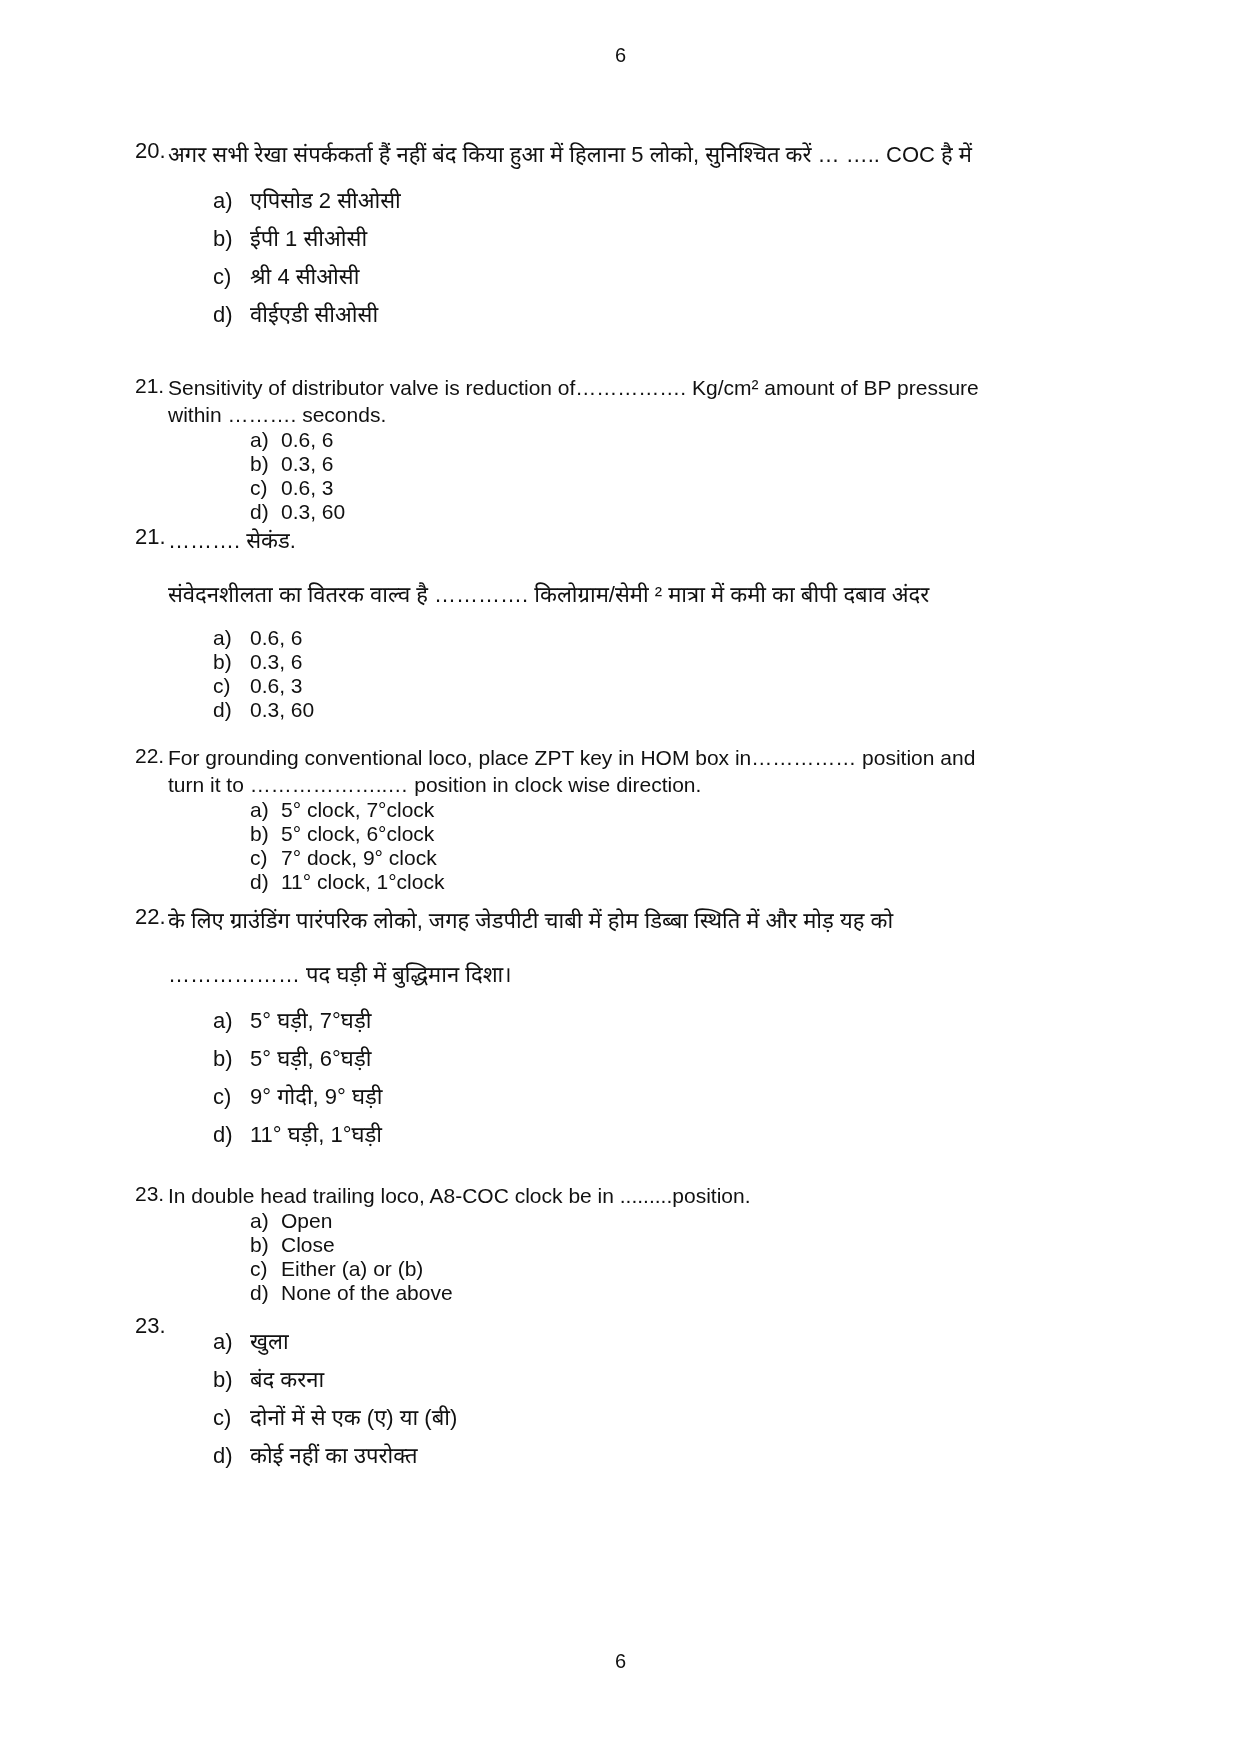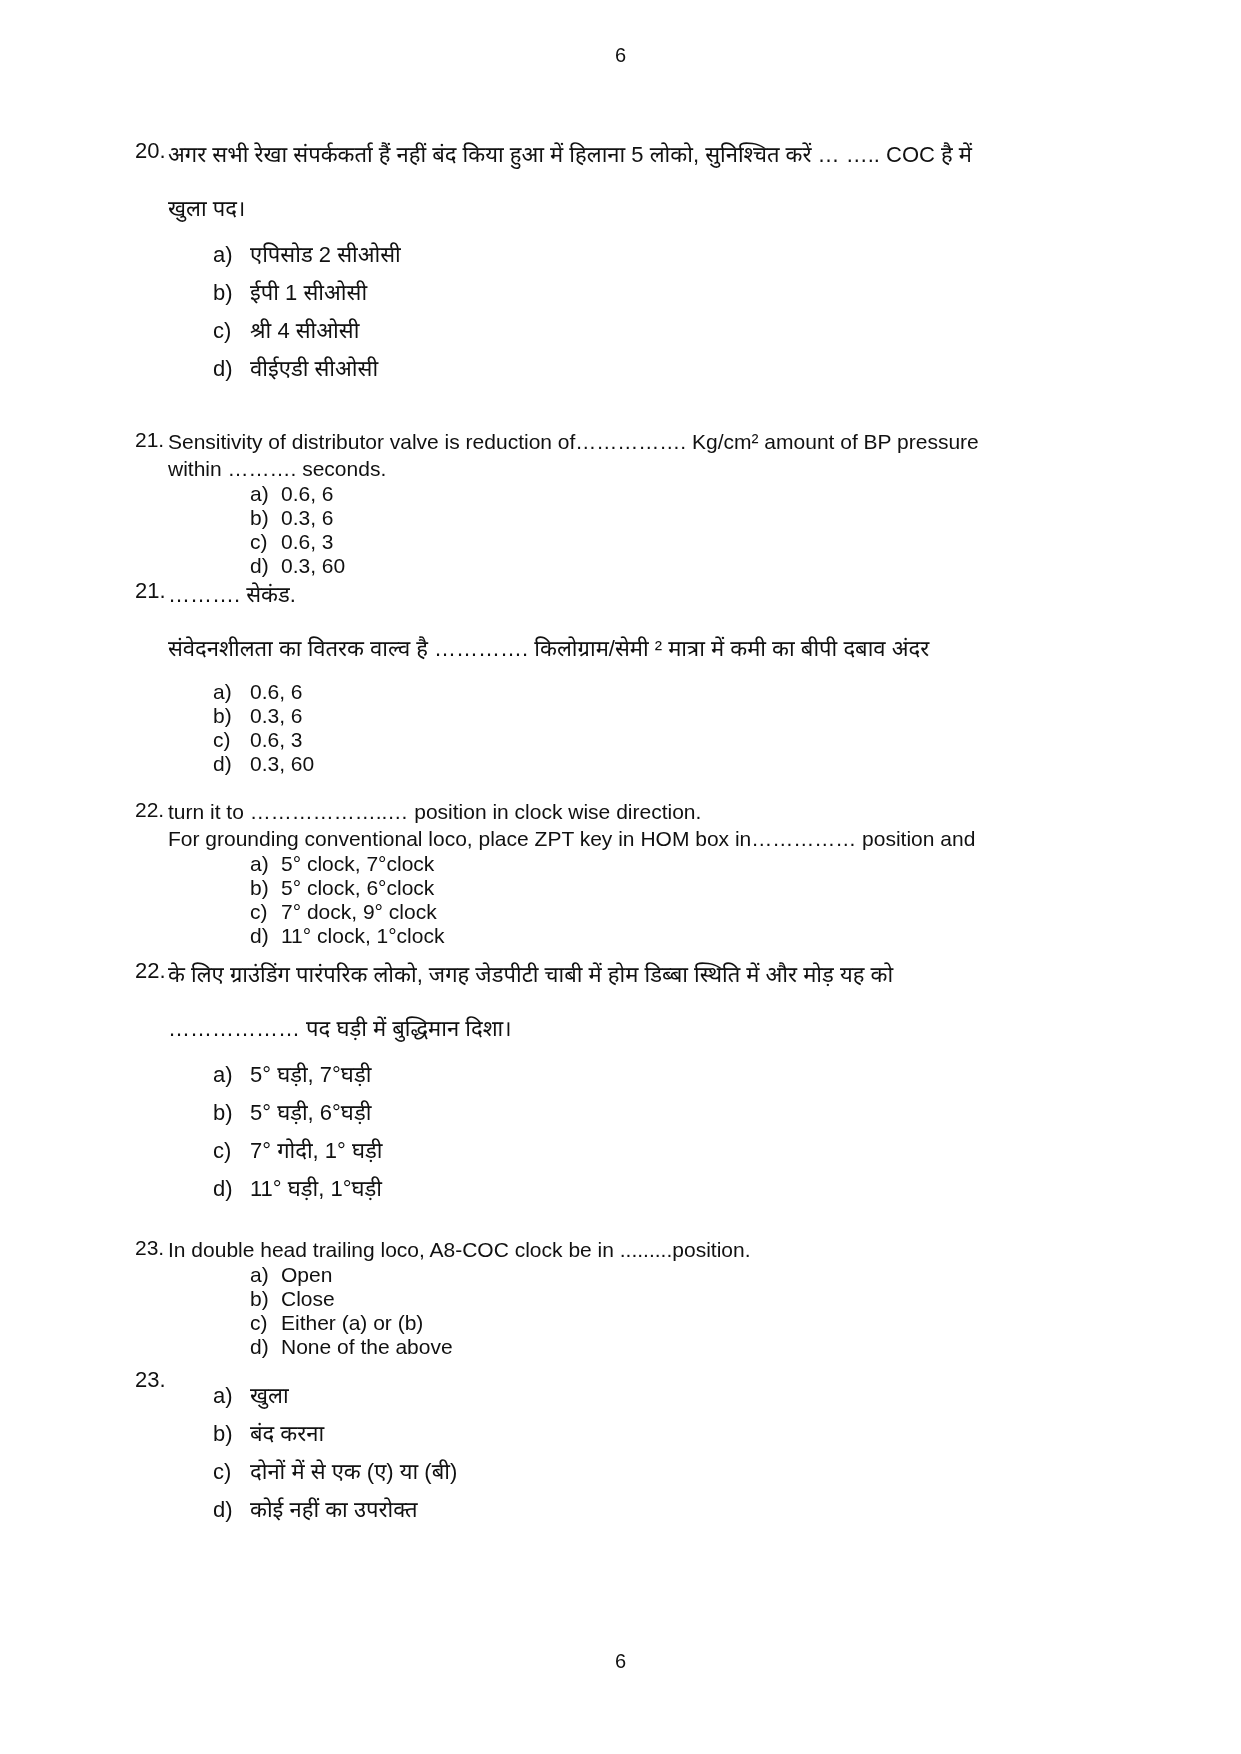--- a/index.html
+++ b/index.html
@@ -68,21 +68,20 @@
 <div class="page">
 
   <div class="pageno top">6</div>
 
   <div class="content">
 
     <div class="question hi q20">
       <span class="qnum">20.</span>
       <div class="qbody">
         <div class="qtext">अगर सभी रेखा संपर्ककर्ता हैं नहीं बंद किया हुआ में हिलाना 5 लोको, सुनिश्चित करें … ….. COC है में</div>
-        <div class="qtext">खुला पद।</div>
         <div class="options">
           <div class="option">
             <span class="olabel">a)</span>
             <span class="otext">एपिसोड 2 सीओसी</span>
           </div>
           <div class="option">
             <span class="olabel">b)</span>
             <span class="otext">ईपी 1 सीओसी</span>
           </div>
           <div class="option">
@@ -145,22 +144,22 @@
             <span class="olabel">d)</span>
             <span class="otext">0.3, 60</span>
           </div>
         </div>
       </div>
     </div>
 
     <div class="question en q22en">
       <span class="qnum">22.</span>
       <div class="qbody">
+        <div class="qtext">For grounding conventional loco, place ZPT key in HOM box in…………… position and</div>
         <div class="qtext">turn it to ………………..… position in clock wise direction.</div>
-        <div class="qtext">For grounding conventional loco, place ZPT key in HOM box in…………… position and</div>
         <div class="options">
           <div class="option">
             <span class="olabel">a)</span>
             <span class="otext">5° clock, 7°clock</span>
           </div>
           <div class="option">
             <span class="olabel">b)</span>
             <span class="otext">5° clock, 6°clock</span>
           </div>
           <div class="option">
@@ -184,21 +183,21 @@
           <div class="option">
             <span class="olabel">a)</span>
             <span class="otext">5° घड़ी, 7°घड़ी</span>
           </div>
           <div class="option">
             <span class="olabel">b)</span>
             <span class="otext">5° घड़ी, 6°घड़ी</span>
           </div>
           <div class="option">
             <span class="olabel">c)</span>
-            <span class="otext">7° गोदी, 1° घड़ी</span>
+            <span class="otext">9° गोदी, 9° घड़ी</span>
           </div>
           <div class="option">
             <span class="olabel">d)</span>
             <span class="otext">11° घड़ी, 1°घड़ी</span>
           </div>
         </div>
       </div>
     </div>
 
     <div class="question en q23en">

